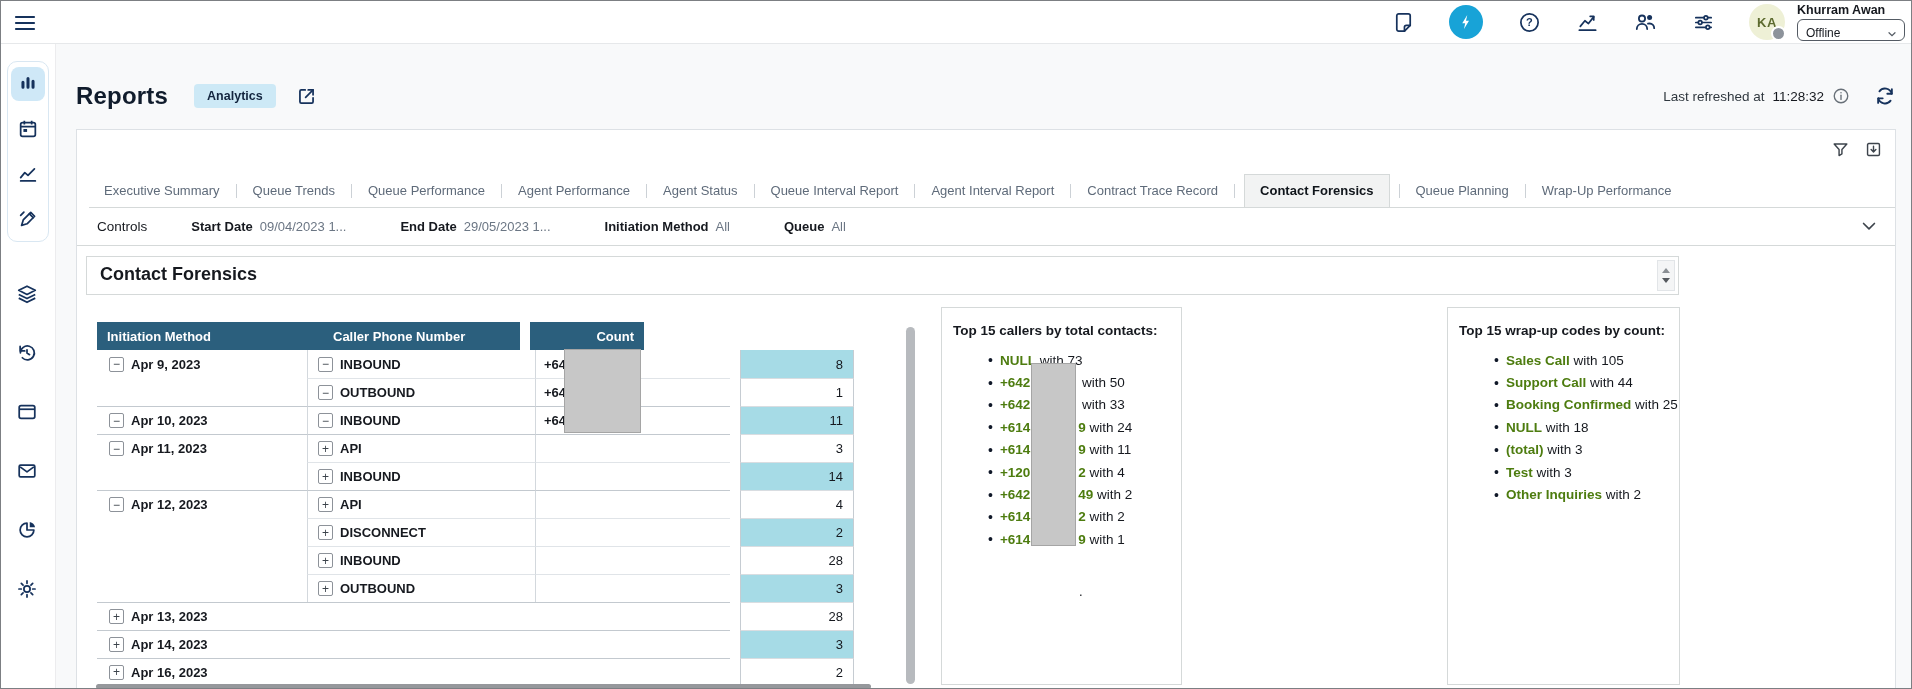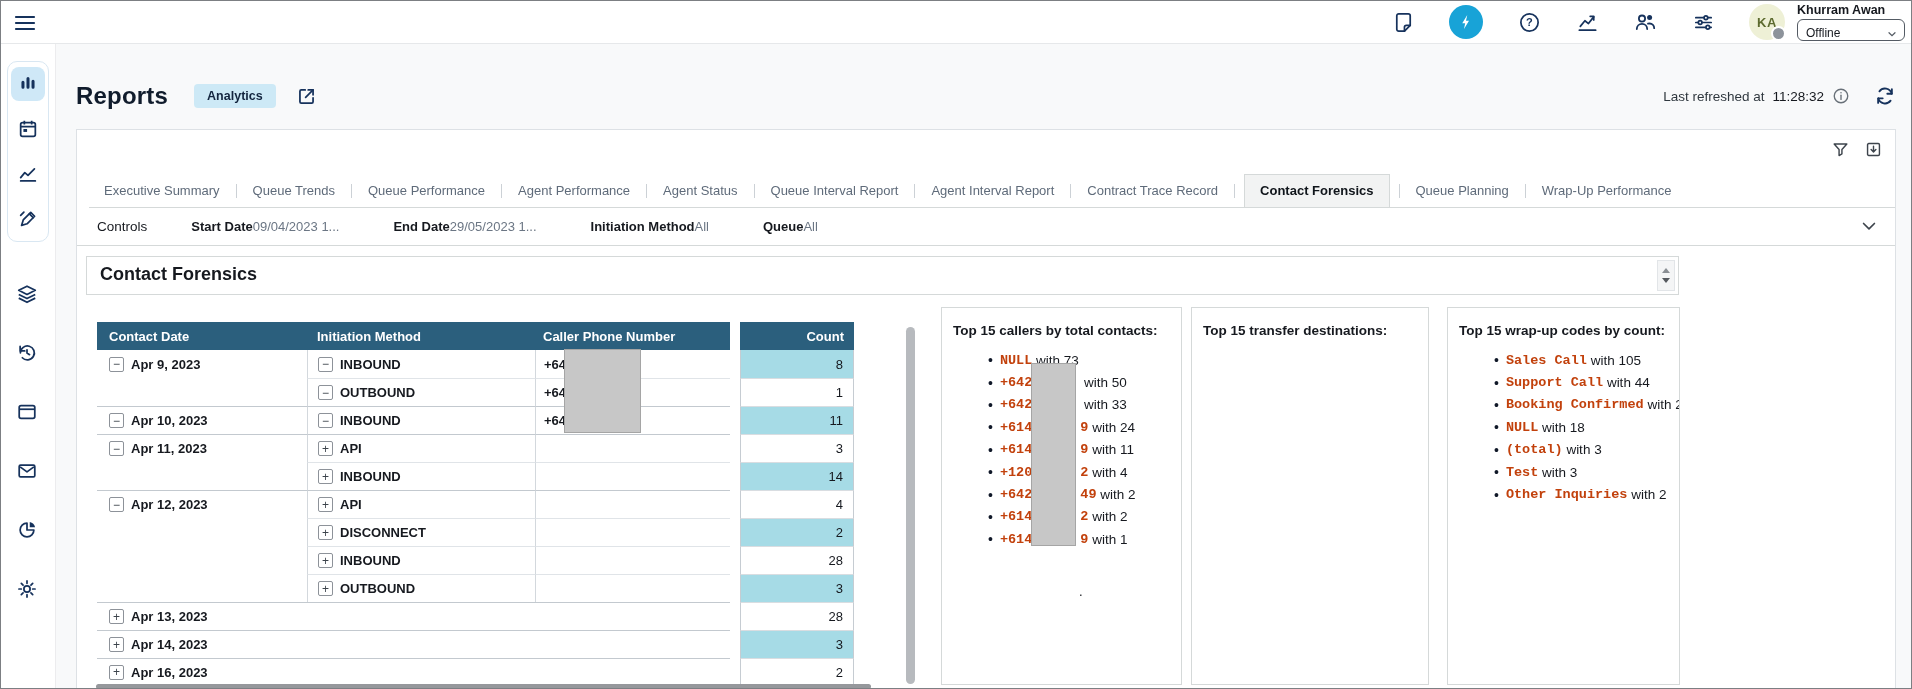--- a/index.html
+++ b/index.html
@@ -42,21 +42,21 @@
   .tabs-row{position:absolute;left:12px;right:0;top:46px;height:32px;border-bottom:1px solid #d5d9d9;
             display:flex;align-items:flex-end;padding-left:8px;box-sizing:border-box;}
   .tab{font-size:13px;color:#5f6b7a;padding:0 7px 9px;white-space:nowrap;cursor:pointer;}
   .tab.active{font-weight:700;color:#0f141a;background:#f2f3f3;border:1px solid #d5d9d9;border-bottom:none;
               padding:8px 15px 9px;margin-bottom:0;}
   .tab-sep{width:1px;height:14px;background:#ccd1d6;margin:0 9px 9px;align-self:flex-end;}
   .controls{position:absolute;left:0;right:0;top:78px;height:38px;border-bottom:1px solid #d5d9d9;
             display:flex;align-items:center;padding-left:20px;box-sizing:border-box;font-size:13px;}
   .controls-title{font-weight:400;color:#16191f;font-size:13.5px;}
   .ctrl-filters{display:flex;gap:54px;margin-left:44px;}
-  .ctrl-filter{display:flex;cursor:pointer;}
+  .ctrl-filter{display:flex;gap:7px;cursor:pointer;}
   .ctrl-label{font-weight:700;color:#16191f;}
   .ctrl-value{color:#6b7684;}
   .controls-chevron{position:absolute;right:16px;top:8px;cursor:pointer;}
   .section-box{position:absolute;left:9px;top:126px;width:1593px;height:39px;border:1px solid #d5d9d9;
                box-sizing:border-box;background:#fff;}
   .section-title{position:absolute;left:13px;top:7px;font-size:18px;font-weight:700;color:#16191f;}
   .stepper{position:absolute;right:3px;top:3px;bottom:3px;width:16px;background:#f4f5f6;border:1px solid #e2e5e8;
            display:flex;flex-direction:column;align-items:center;justify-content:center;gap:5px;cursor:pointer;}
   .tri-up{width:0;height:0;border-left:4px solid transparent;border-right:4px solid transparent;border-bottom:5px solid #8a8f94;}
   .tri-down{width:0;height:0;border-left:4px solid transparent;border-right:4px solid transparent;border-top:5px solid #55595e;}
@@ -82,21 +82,21 @@
   .trow:last-child .c-date,.trow:last-child .c-method,.trow:last-child .c-phone{border-bottom:1px solid #d9dde1;}
   .trow:last-child .c-count{border-bottom:1px solid #c6ccd2;}
   .toggle{width:13px;height:13px;flex:none;border:1px solid #8d9299;border-radius:2px;background:#fff;color:#3d444c;
           font-size:12px;font-weight:400;line-height:1;display:inline-flex;align-items:center;justify-content:center;cursor:pointer;}
   
   .panel{position:absolute;top:177px;height:378px;background:#fff;border:1px solid #d5d9d9;box-sizing:border-box;overflow:hidden;}
   .panel-title{padding:15px 10px 0 11px;font-size:13.5px;font-weight:700;color:#16191f;}
   .plist{margin-top:11px;}
   .pitem{padding-left:46px;height:22.4px;display:flex;align-items:center;font-size:13.5px;color:#16191f;white-space:nowrap;}
   .bullet{color:#101828;margin-right:7px;font-size:14px;}
-  .plink{color:#c2410c;font-weight:700;cursor:pointer;font-family:Liberation Mono, monospace;}
+  .plink{color:#4d7c0f;font-weight:700;cursor:pointer;}
   .red-spacer{display:inline-block;width:48px;}
   .prest{white-space:pre;}
   .pfootnote{position:absolute;left:137px;top:276px;font-size:13px;color:#16191f;}
   
   .redaction{position:absolute;background:#c7c7c7;border:1px solid #a5a5a5;box-sizing:border-box;z-index:6;}
   .vscroll{position:absolute;left:905px;top:326px;width:9px;height:357px;border-radius:5px;background:#b7babe;z-index:6;cursor:pointer;}
   .hscroll{position:absolute;left:95px;top:683px;width:775px;height:5px;border-radius:3px;background:#96989c;z-index:6;cursor:pointer;}
 </style>
 </head>
 <body>
@@ -337,21 +337,20 @@
     <div class="section-box">
       <div class="section-title">Contact Forensics</div>
       <div class="stepper">
         <div class="tri-up"></div>
         <div class="tri-down"></div>
       </div>
     </div>
 
     <div class="ptable">
       <div class="thead">
-        <div class="th w-date">Contact Date</div>
         <div class="th w-method">Initiation Method</div>
         <div class="th w-phone">Caller Phone Number</div>
         <div class="w-gap"></div>
         <div class="th w-count">Count</div>
       </div>
       <div>
           <div class="trow gs has-method">
             <div class="c c-date w-date"><span class="toggle">−</span>Apr 9, 2023</div>
             <div class="c c-method w-method"><span class="toggle">−</span>INBOUND</div>
             <div class="c c-phone w-phone">+642</div>
@@ -496,24 +495,20 @@
           <div class="pitem">
             <span class="bullet">•</span>
             <span class="plink">+614</span>
             <span class="red-spacer"></span>
             <span class="plink">9</span>
             <span class="prest"> with 1</span>
           </div>
         </div>
       <div class="pfootnote">.</div>
     </div>
-    <div class="panel" style="left:1114px;width:238px;">
-      <div class="panel-title">Top 15 transfer destinations:</div>
-      <div class="plist"></div>
-    </div>
     <div class="panel" style="left:1370px;width:233px;">
       <div class="panel-title">Top 15 wrap-up codes by count:</div>
       <div class="plist">
           <div class="pitem">
             <span class="bullet">•</span>
             <span class="plink">Sales Call</span>
             <span class="prest"> with 105</span>
           </div>
           <div class="pitem">
             <span class="bullet">•</span>

